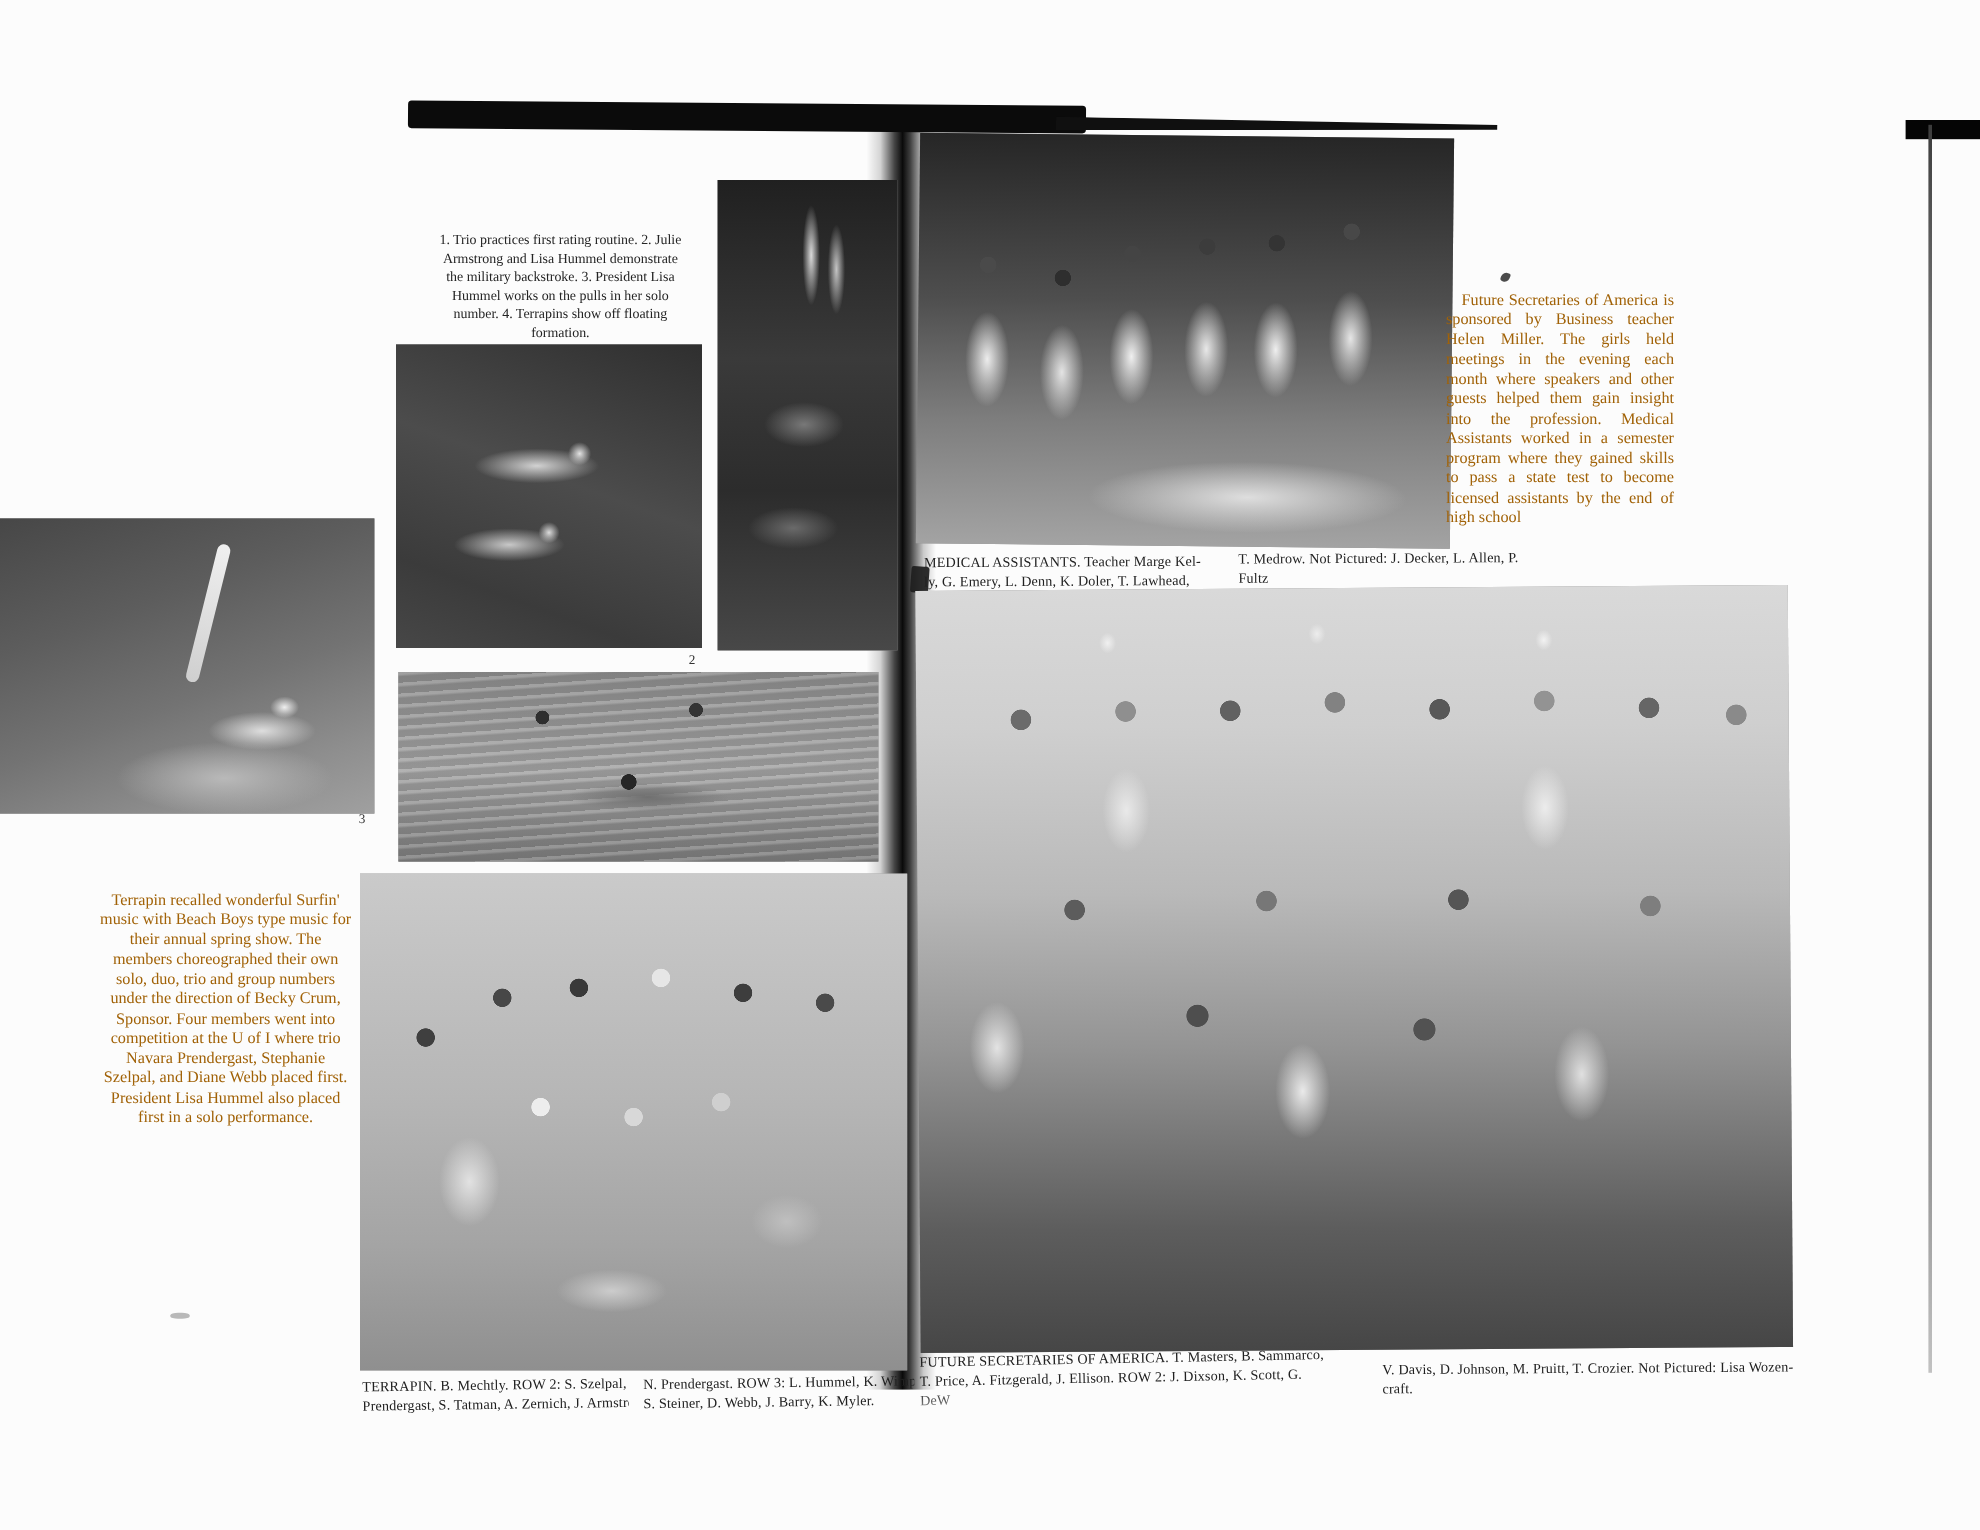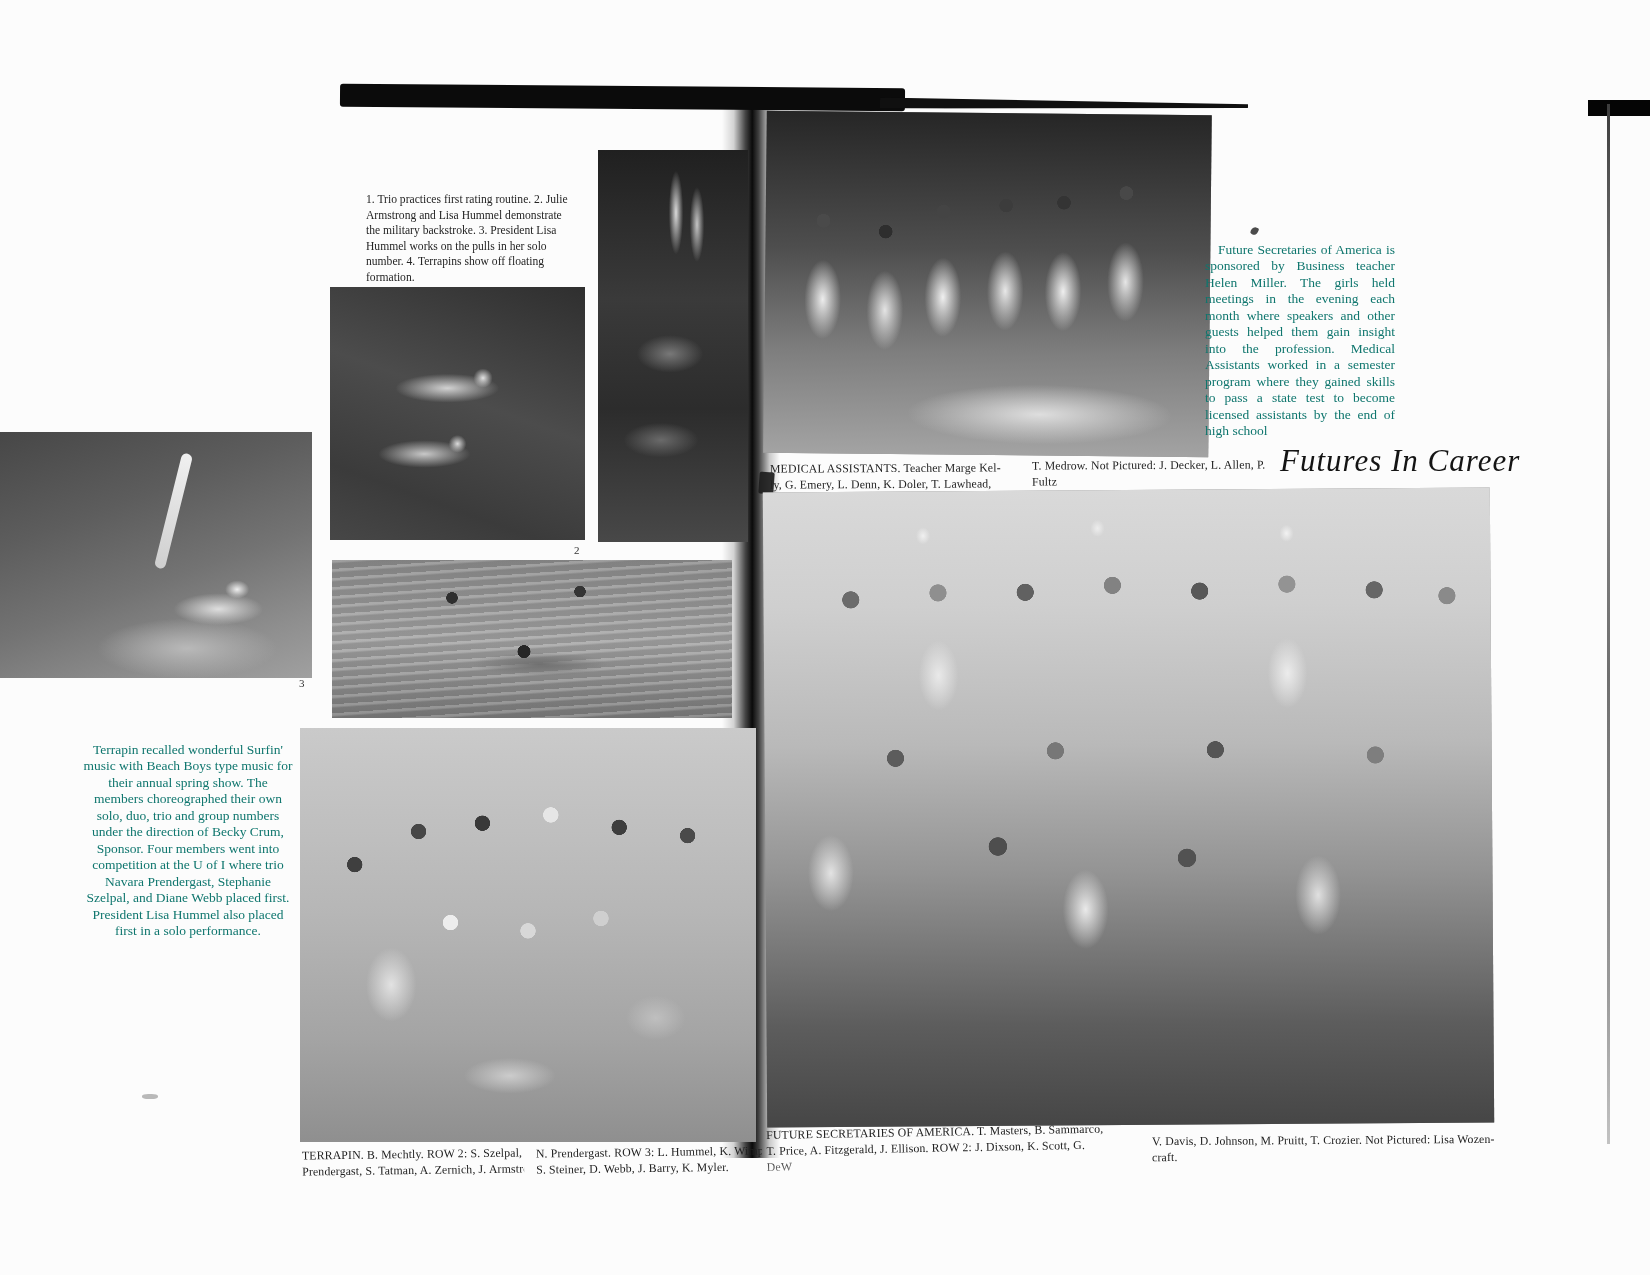--- a/index.html
+++ b/index.html
@@ -28,22 +28,22 @@
   .speck2{left:1251px;top:227px;width:7px;height:8px;background:#4b4b4b;border-radius:60% 20% 55% 30%;transform:rotate(24deg);}
   .fade{background:linear-gradient(180deg,rgba(252,252,252,0),#fcfcfc 72%);}
   .fade-left{left:294px;top:1176px;width:465px;height:26px;}
   .fade-right{left:764px;top:1165px;width:380px;height:32px;}
 
   
   .headline{font-style:italic;color:#141414;white-space:nowrap;}
   #beach-headline{left:28px;top:692px;font-size:35px;letter-spacing:.5px;}
   #futures-headline{left:1280px;top:443px;font-size:31px;letter-spacing:1px;}
   .note{left:366px;top:192px;width:202px;font-size:11.6px;line-height:1.34;
-    text-align:left;color:#242424;}
-  .story{font-size:13.5px;line-height:1.22;color:#0f766e;}
+    text-align:center;color:#242424;}
+  .story{font-size:13.5px;line-height:1.22;color:#a16207;}
   #beach-story{left:83px;top:742px;width:210px;text-align:center;}
   #futures-story{left:1205px;top:242px;width:190px;text-align:justify;text-indent:13px;}
   .cap{font-size:11.8px;line-height:1.35;letter-spacing:.15px;color:#212121;}
   .fignum{font-size:11px;color:#333;}
   #fig2{left:574px;top:544px;}
   #fig3{left:299px;top:677px;}
 
   .cap-col div{white-space:nowrap;overflow:hidden;}
   #terrapin-col1{left:302px;top:1147px;width:222px;transform:rotate(-.8deg);}
   #terrapin-col2{left:536px;top:1145px;width:226px;transform:rotate(-.8deg);}
@@ -186,21 +186,20 @@
   <div id="medical-col1" class="abs cap cap-col">
     <div>MEDICAL ASSISTANTS. Teacher Marge Kel-</div>
     <div>ly, G. Emery, L. Denn, K. Doler, T. Lawhead,</div>
   </div>
   <div id="medical-col2" class="abs cap cap-col">
     <div>T. Medrow. Not Pictured: J. Decker, L. Allen, P.</div>
     <div>Fultz</div>
   </div>
 
   <div id="futures-story" class="abs story">Future Secretaries of America is sponsored by Business teacher Helen Miller. The girls held meetings in the evening each month where speakers and other guests helped them gain insight into the profession. Medical Assistants worked in a semester program where they gained skills to pass a state test to become licensed assistants by the end of high school</div>
-  <div id="futures-headline" class="abs headline">Futures In Career</div>
 
   <div id="ph-fsa" class="photo" title="Future Secretaries of America group portrait in three rows"></div>
 
   <div id="fsa-col1" class="abs cap cap-col">
     <div>FUTURE SECRETARIES OF AMERICA. T. Masters, B. Sammarco,</div>
     <div>T. Price, A. Fitzgerald, J. Ellison. ROW 2: J. Dixson, K. Scott, G.</div>
     <div>DeW</div>
   </div>
   <div id="fsa-col2" class="abs cap cap-col">
     <div>V. Davis, D. Johnson, M. Pruitt, T. Crozier. Not Pictured: Lisa Wozen-</div>

